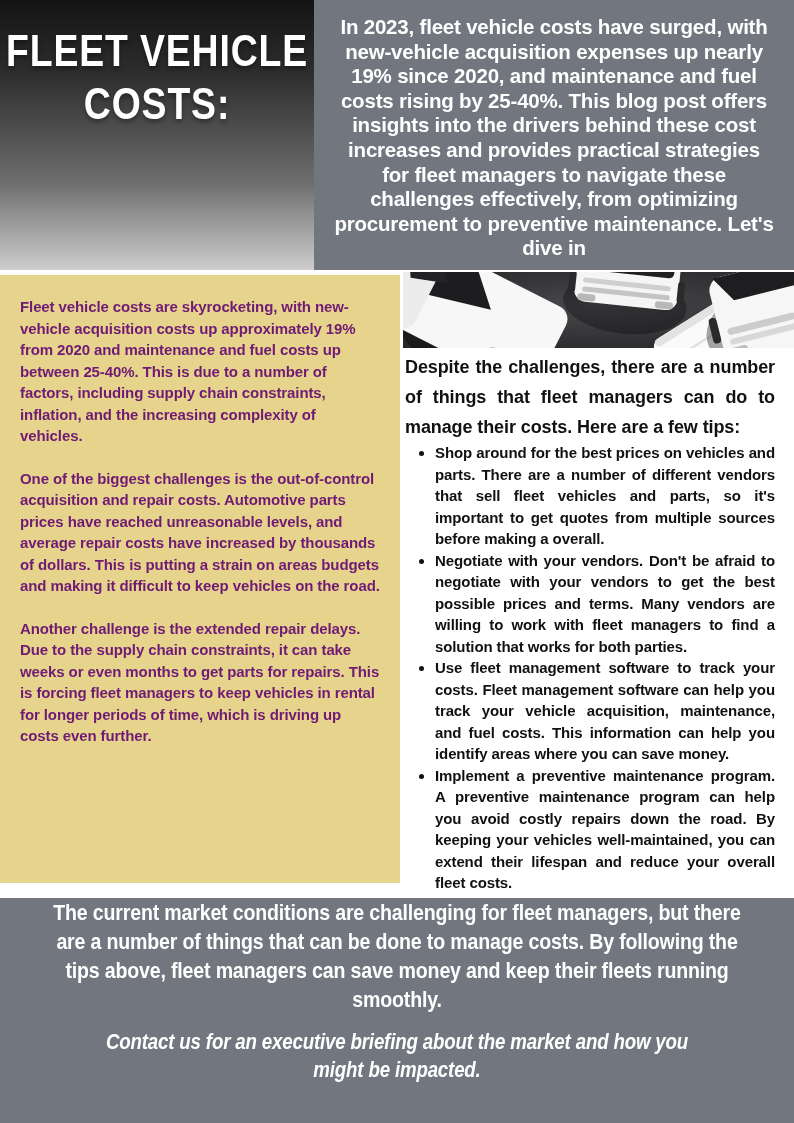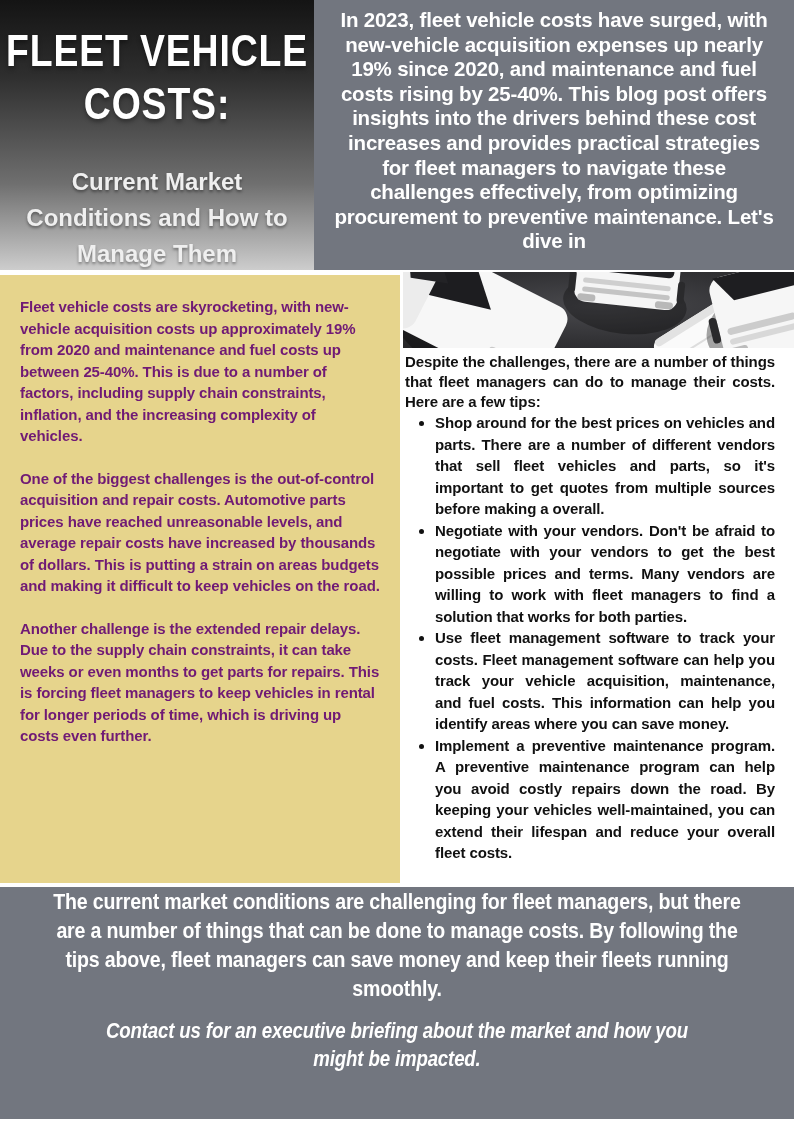--- a/index.html
+++ b/index.html
@@ -24,21 +24,21 @@
     color:#ffffff; text-shadow:0 3px 5px rgba(0,0,0,0.35);
   }
   .subtitle {
     margin-top:34px; padding:0 16px;
     font-weight:700; font-size:24px; line-height:36px;
     color:#efefef; text-shadow:0 2px 3px rgba(0,0,0,0.4);
   }
   .intro-box {
     width:480px; height:270px; flex:0 0 480px;
     background:#72767f; color:#ffffff;
-    padding:8px 20px; text-align:center;
+    padding:15px 20px; text-align:center;
   }
   .intro-box p {
     font-weight:700; font-size:20.5px; line-height:24.6px; letter-spacing:-0.2px;
   }
 
   
   .content-row { display:flex; align-items:flex-start; }
   .left-col {
     width:400px; flex:0 0 400px; margin-top:5px; min-height:608px;
     background:#e6d48c; padding:21px 18px 24px 20px;
@@ -48,21 +48,21 @@
     color:#701a75; letter-spacing:-0.1px; text-align:left;
   }
   .left-col p.gap-after { margin-bottom:21px; }
 
   .right-col { width:394px; flex:0 0 394px; background:#ffffff; }
   .photo {
     margin:2px 0 4px 3px; width:391px; height:76px; display:block; overflow:hidden;
   }
   .tips-area { margin-left:3px; padding:0 19px 0 2px; }
   .tips-intro {
-    font-weight:700; font-size:15px; line-height:20px; color:#111111;
+    font-weight:700; font-size:18px; line-height:30px; color:#111111;
     text-align:justify; letter-spacing:-0.1px;
   }
   ul.tips { margin:0; padding-left:30px; list-style:disc outside; }
   ul.tips li {
     font-weight:700; font-size:15px; line-height:21.5px; color:#111111;
     text-align:justify; letter-spacing:-0.1px;
   }
 
   
   .footer {
@@ -83,21 +83,20 @@
   }
 </style>
 </head>
 <body>
 
 <div class="page">
 
   <div class="header-row">
     <div class="title-box">
       <h1 class="title-wrap"><span>FLEET VEHICLE</span><br><span>COSTS:</span></h1>
-      <div class="subtitle">Current Market Conditions and How to Manage Them</div>
     </div>
     <div class="intro-box">
       <p>In 2023, fleet vehicle costs have surged, with new-vehicle acquisition expenses up nearly 19% since 2020, and maintenance and fuel costs rising by 25-40%. This blog post offers insights into the drivers behind these cost increases and provides practical strategies for fleet managers to navigate these challenges effectively, from optimizing procurement to preventive maintenance. Let's dive in</p>
     </div>
   </div>
 
   <div class="content-row">
 
     <div class="left-col">
       <p class="gap-after">Fleet vehicle costs are skyrocketing, with new-vehicle acquisition costs up approximately 19% from 2020 and maintenance and fuel costs up between 25-40%. This is due to a number of factors, including supply chain constraints, inflation, and the increasing complexity of vehicles.</p>

